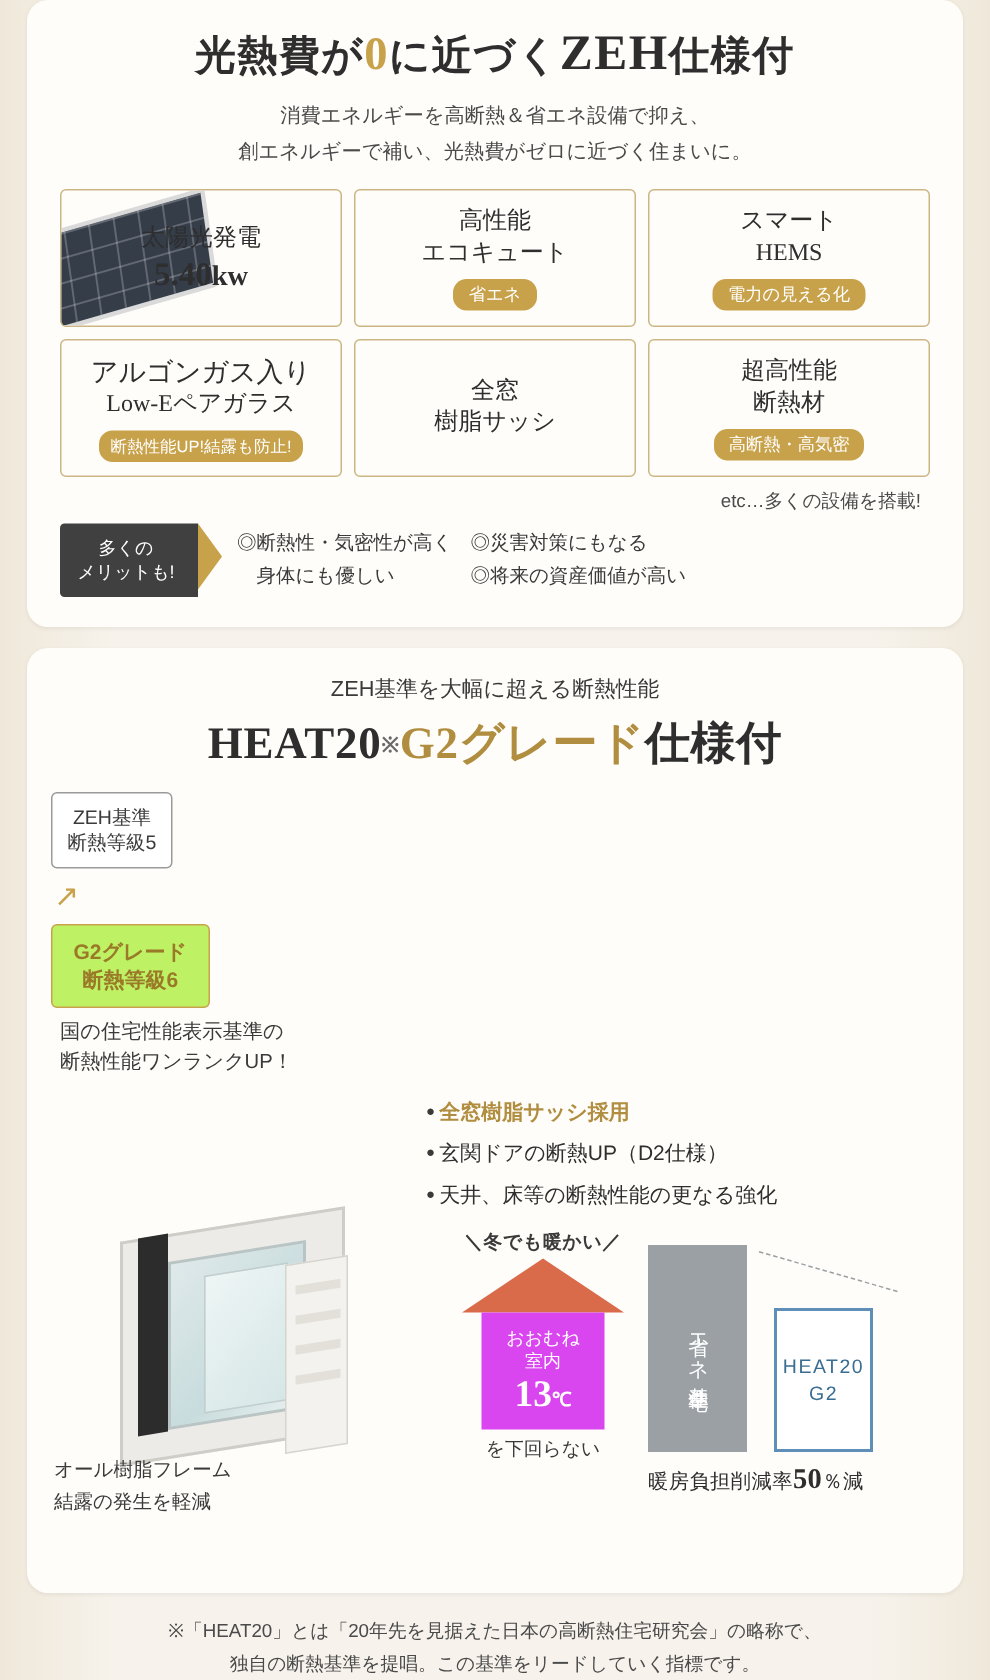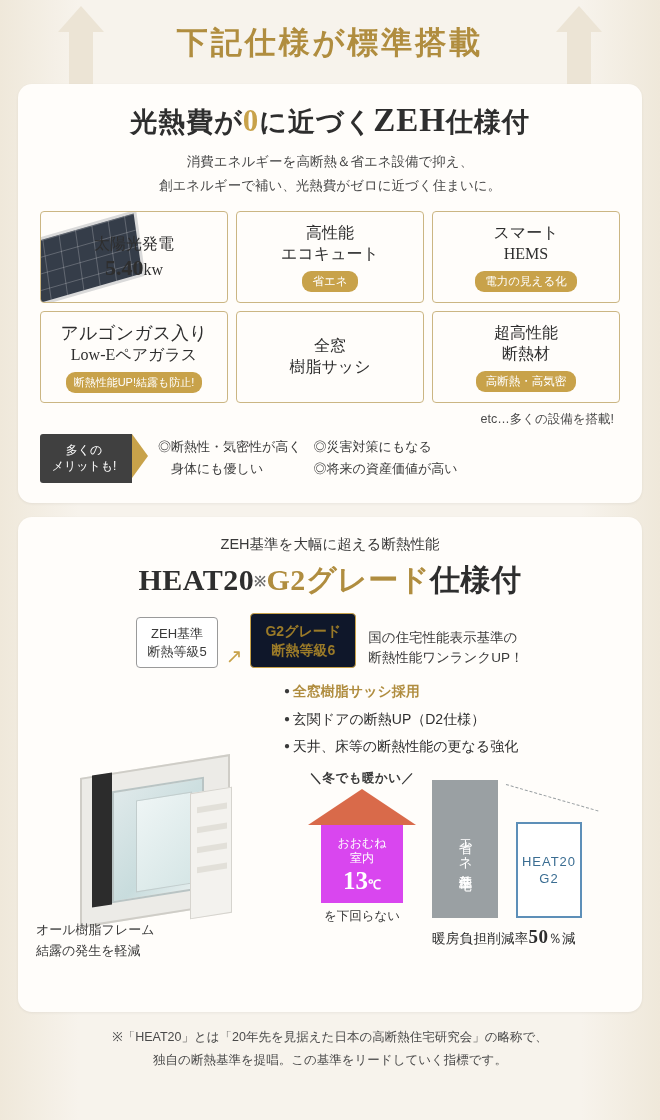--- a/index.html
+++ b/index.html
@@ -119,21 +119,21 @@
     z-index: 2;
   }
   .feat .fnum {
     font-family: "Liberation Serif", serif;
     font-size: 22px;
     font-weight: bold;
     color: #2e2e2e;
     position: relative;
     z-index: 2;
   }
-  .feat .fnum span { font-size: 16px; font-weight: normal; }
+  .feat .fnum span { font-size: 19px; font-weight: bold; }
   .tag {
     display: inline-block;
     margin-top: 6px;
     background: #c8a24a;
     color: #fff;
     font-size: 11.5px;
     padding: 3px 10px;
     border-radius: 9px;
     white-space: nowrap;
     position: relative;
@@ -218,38 +218,39 @@
     font-weight: bold;
     color: #2e2e2e;
     letter-spacing: 0.5px;
     margin-bottom: 12px;
   }
   .sec2-title .g2 { color: #b08d3f; }
   .sec2-title .ast { font-size: 14px; vertical-align: 4px; color: #6a6a6a; }
 
   .grade-row {
     display: flex;
-    align-items: flex-end;
+    align-items: flex-start;
     justify-content: center;
     gap: 6px;
     margin-bottom: 10px;
+    flex-direction: column;
   }
   .grade-box {
     border: 1px solid #9a9a9a;
     border-radius: 4px;
     font-size: 13px;
     line-height: 1.35;
     text-align: center;
     padding: 7px 10px;
     color: #3a3a3a;
     background: #fff;
   }
   .grade-box.gold {
     border-color: #c8a24a;
-    background: #0f172a;
+    background: #bef264;
     color: #9a7a28;
     font-weight: bold;
     font-size: 14px;
     padding: 8px 14px;
   }
   .curve-arrow {
     font-size: 20px;
     color: #c8a24a;
     padding: 0 2px;
   }
@@ -449,31 +450,20 @@
     line-height: 1.8;
     color: #4a4a4a;
     text-align: center;
   }
 </style>
 </head>
 <body>
 
 <div class="page">
 
-  <div class="header">
-    <div class="arrow left">
-      <div class="head"></div>
-        <div class="shaft"></div>
-    </div>
-    <div class="arrow right">
-      <div class="head"></div>
-        <div class="shaft"></div>
-    </div>
-    <div class="header-title">下記仕様が標準搭載</div>
-  </div>
 
   <div class="card">
     <div class="sec1-title">
       <span>光熱費が</span><span class="zero">0</span><span>に近づく</span><span class="zeh">ZEH</span><span>仕様付</span>
     </div>
     <div class="sec1-lead">
       <div>消費エネルギーを高断熱＆省エネ設備で抑え、</div>
       <div>創エネルギーで補い、光熱費がゼロに近づく住まいに。</div>
     </div>
 

